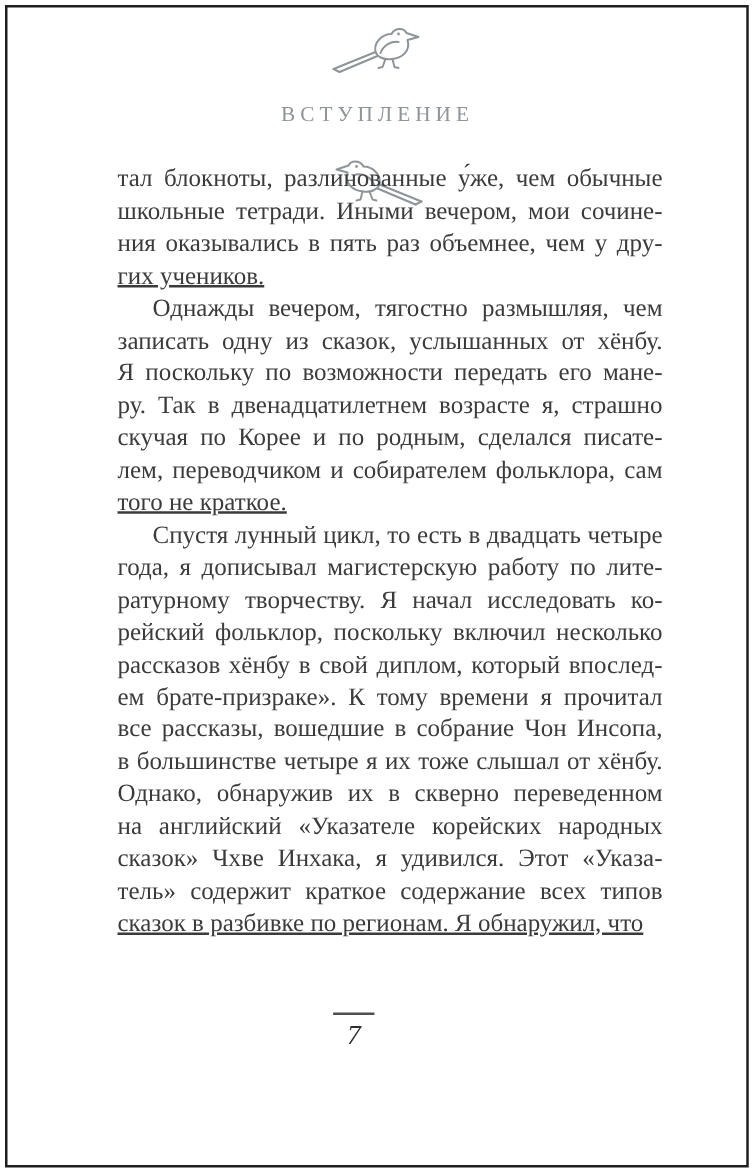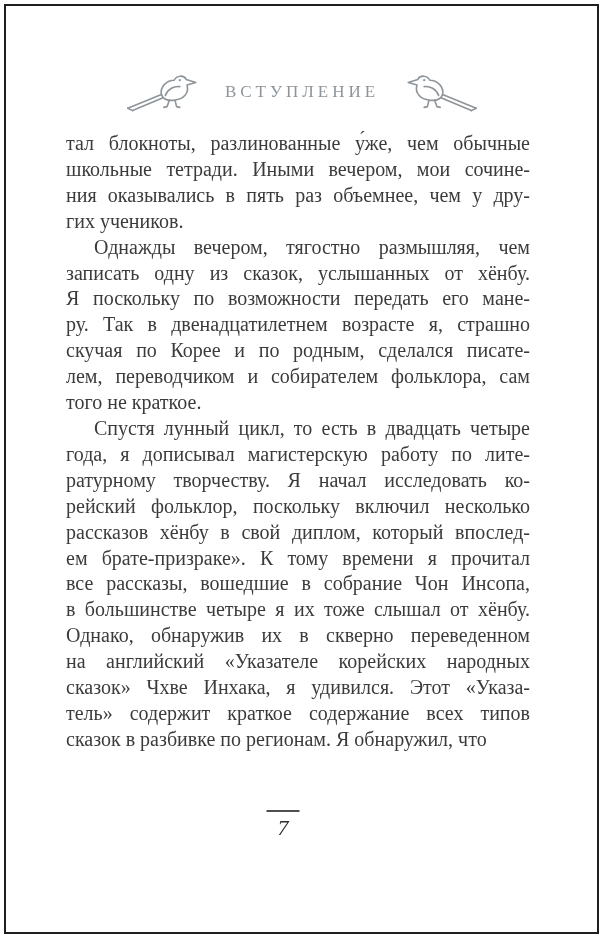--- a/index.html
+++ b/index.html
@@ -18,20 +18,21 @@
     pointer-events: none;
   }
   .header {
     position: absolute;
     top: 70px; left: 0; right: 0;
     display: flex;
     align-items: center;
     justify-content: center;
     gap: 22px;
     height: 46px;
+    flex-direction: column;
   }
   .bird { display: block; }
   .bird svg { display: block; width: 80px; height: 40px; }
   .bird.mirrored svg { transform: scaleX(-1); }
   .chapter-title {
     color: #8d959b;
     font-size: 17px;
     letter-spacing: 4px;
     font-weight: 500;
     padding-bottom: 2px;
@@ -43,22 +44,23 @@
     width: 464px;
     color: #3b3b3b;
     font-size: 20px;
     line-height: 25.9px;
   }
   .line {
     text-align: justify;
     text-align-last: justify;
     text-justify: inter-word;
     white-space: normal;
+    margin-left: 28px;
   }
-  .line.last { text-align-last: left; }
+  .line.last { text-align-last: left; text-decoration: underline; }
   .line.indent { padding-left: 28px; }
   .footer {
     position: absolute;
     top: 810px;
     left: 283px;
     transform: translateX(-50%);
     text-align: center;
   }
   .footer-rule {
     width: 33px;

